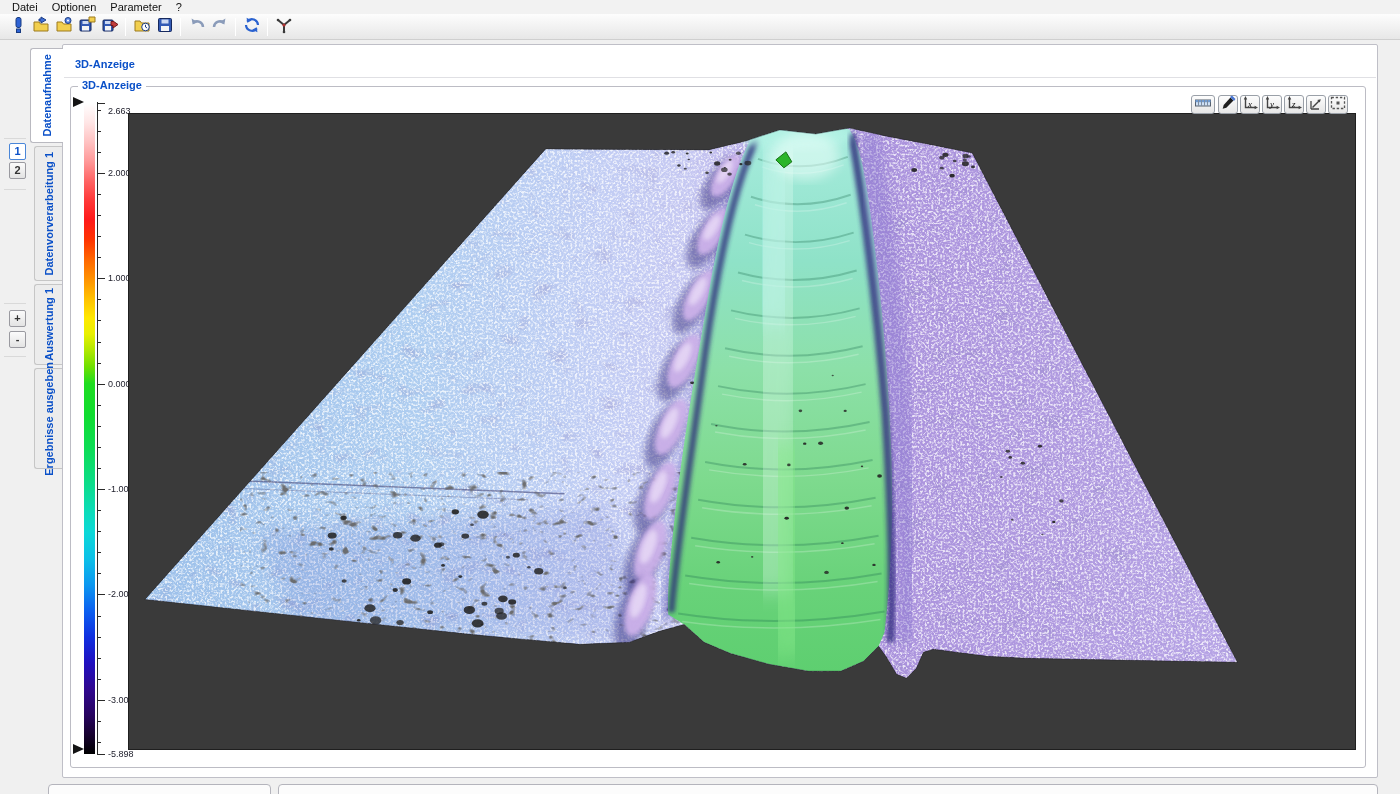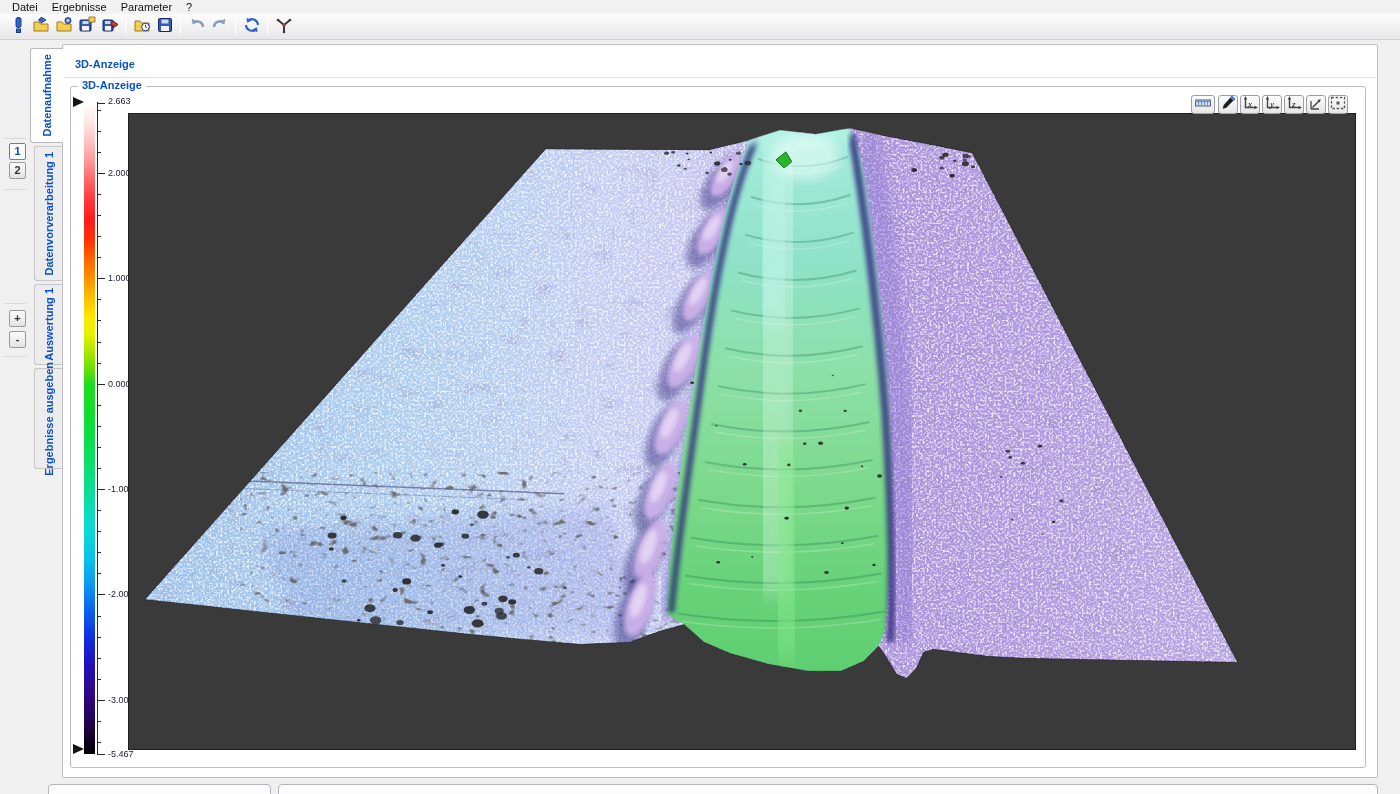--- a/index.html
+++ b/index.html
@@ -88,21 +88,21 @@
   .stub-a { left:48px; width:223px; }
   .stub-b { left:278px; width:1100px; }
 </style>
 </head>
 <body>
 
 <div class="app">
 
   <div class="menubar" id="menubar">
       <div class="menu-item">Datei</div>
-      <div class="menu-item">Ergebnisse</div>
+      <div class="menu-item">Optionen</div>
       <div class="menu-item">Parameter</div>
       <div class="menu-item">?</div>
     </div>
 
   <div class="toolbar" id="toolbar">
       <div class="tb-btn">
         <span><svg width="18" height="18" viewBox="0 0 18 18" xmlns="http://www.w3.org/2000/svg">
             <rect x="7" y="1.5" width="5" height="10" rx="2" fill="#2e63d4" stroke="#173a80"></rect>
             <rect x="7.5" y="13" width="4" height="3.5" fill="#2e63d4" stroke="#173a80"></rect>
           </svg></span>
@@ -221,35 +221,35 @@
 
   <div class="groupbox"></div>
   <div class="groupbox-legend">3D-Anzeige</div>
 
   <div class="marker" style="top:97px"></div>
   <div class="marker" style="top:744px"></div>
   <div class="cbar" id="cbar" style="background: linear-gradient(rgb(255, 255, 255) 0%, rgb(255, 230, 230) 3%, rgb(255, 194, 194) 6%, rgb(255, 152, 152) 9%, rgb(255, 100, 100) 12%, rgb(255, 56, 56) 15%, rgb(255, 26, 26) 18%, rgb(255, 51, 0) 21%, rgb(255, 102, 0) 24%, rgb(255, 145, 0) 27%, rgb(255, 192, 0) 30%, rgb(255, 232, 0) 33%, rgb(232, 240, 0) 35.5%, rgb(176, 232, 0) 38%, rgb(112, 224, 0) 40.5%, rgb(32, 221, 32) 43.1%, rgb(16, 221, 48) 48%, rgb(13, 221, 85) 53%, rgb(12, 221, 133) 58%, rgb(12, 220, 188) 63%, rgb(12, 216, 216) 66%, rgb(12, 192, 232) 70%, rgb(12, 152, 240) 74%, rgb(12, 96, 240) 78%, rgb(16, 48, 224) 82%, rgb(32, 16, 192) 86%, rgb(48, 8, 144) 90%, rgb(40, 4, 96) 94%, rgb(24, 2, 48) 97%, rgb(0, 0, 0) 100%);"></div>
   <div class="cbar-axis"></div>
   <div id="cbar-ticks">
       <div class="tick" style="top: 103px; width: 8px;"></div>
-      <div class="tick-label" style="top: 96px;">2.663</div>
+      <div class="tick-label" style="top: 106px;">2.663</div>
       <div class="tick" style="top: 172.9px; width: 8px;"></div>
       <div class="tick-label" style="top: 167.9px;">2.000</div>
       <div class="tick" style="top: 278.3px; width: 8px;"></div>
       <div class="tick-label" style="top: 273.3px;">1.000</div>
       <div class="tick" style="top: 383.7px; width: 8px;"></div>
       <div class="tick-label" style="top: 378.7px;">0.000</div>
       <div class="tick" style="top: 489px; width: 8px;"></div>
       <div class="tick-label" style="top: 484px;">-1.000</div>
       <div class="tick" style="top: 594.4px; width: 8px;"></div>
       <div class="tick-label" style="top: 589.4px;">-2.000</div>
       <div class="tick" style="top: 699.8px; width: 8px;"></div>
       <div class="tick-label" style="top: 694.8px;">-3.000</div>
       <div class="tick" style="top: 754px; width: 8px;"></div>
-      <div class="tick-label" style="top: 749px;">-5.467</div>
+      <div class="tick-label" style="top: 749px;">-5.898</div>
       <div class="tick" style="top: 109.6px; width: 4px;"></div>
       <div class="tick" style="top: 130.7px; width: 4px;"></div>
       <div class="tick" style="top: 151.8px; width: 4px;"></div>
       <div class="tick" style="top: 194px; width: 4px;"></div>
       <div class="tick" style="top: 215px; width: 4px;"></div>
       <div class="tick" style="top: 236.1px; width: 4px;"></div>
       <div class="tick" style="top: 257.2px; width: 4px;"></div>
       <div class="tick" style="top: 299.3px; width: 4px;"></div>
       <div class="tick" style="top: 320.4px; width: 4px;"></div>
       <div class="tick" style="top: 341.5px; width: 4px;"></div>

